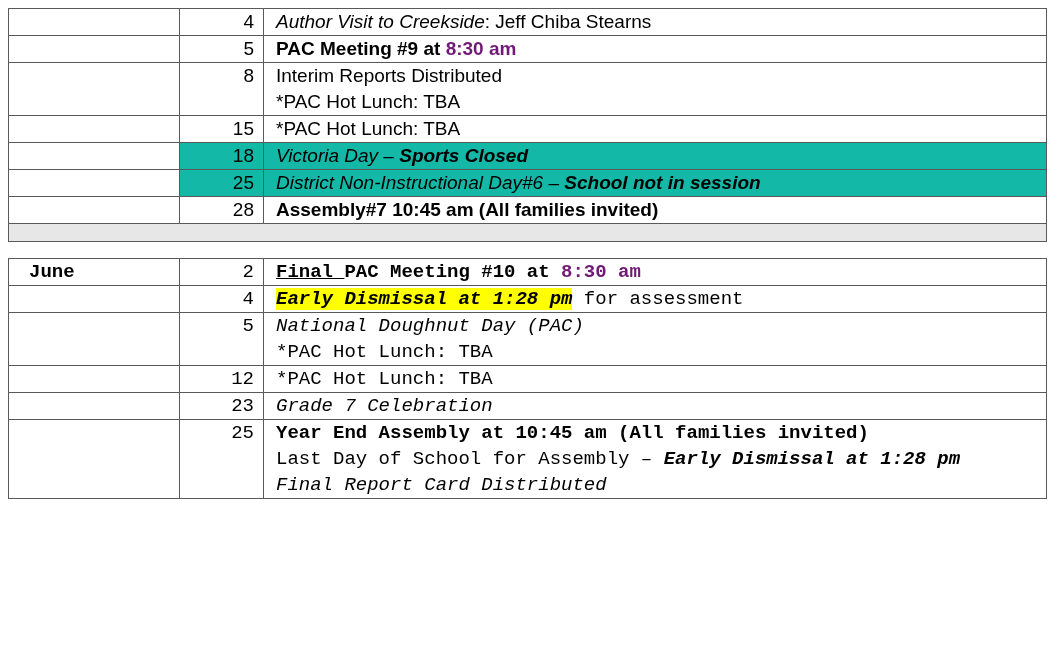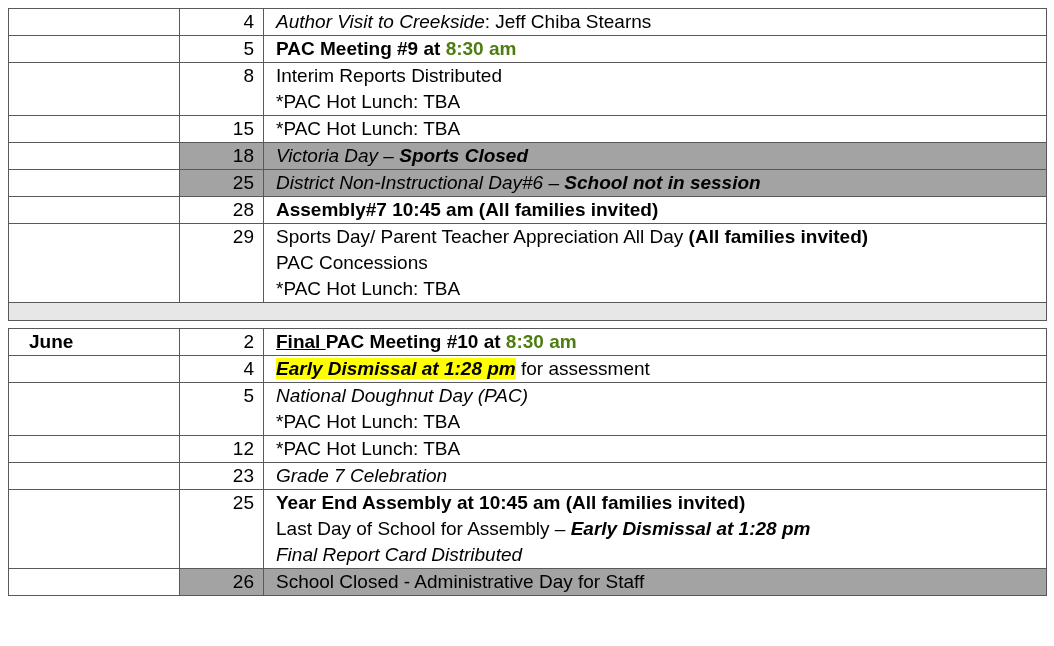--- a/index.html
+++ b/index.html
@@ -15,51 +15,51 @@
     box-sizing:border-box;
     width:1054px;
     height:646px;
     padding:8px 8px 0 8px;
   }
   table.cal{
     border-collapse:collapse;
     table-layout:fixed;
     width:1038px;
   }
-  table.cal.june{ margin-top:7px; }
+  table.cal.june{ margin-top:16px;font-family:Liberation Mono, monospace; }
   td{
     border:1.5px solid #595959;
     vertical-align:top;
     line-height:26px;
     padding:0;
     overflow:hidden;
   }
   td.month-cell{
     padding-left:20px;
     font-weight:bold;
   }
   td.date-cell{
     text-align:right;
     padding-right:9px;
   }
   td.event-cell{
     padding-left:12px;
     padding-right:6px;
   }
   tr.bg-blue td.date-cell,
-  tr.bg-blue td.event-cell{ background:#a3a3a3; }
+  tr.bg-blue td.event-cell{ background:#14b8a6; }
   tr.sep-row td{
     background:#e7e7e7;
     height:17px;
     line-height:17px;
   }
   .seg-b{ font-weight:bold; }
   .seg-i{ font-style:italic; }
   .seg-u{ text-decoration:underline; }
-  .seg-blue{ color:#4d7c0f; }
+  .seg-blue{ color:#701a75; }
   .seg-red{ color:#000000; }
   .seg-hl{ background:#ffff00; }
 </style>
 </head>
 <body>
 
 <div class="page">
   <table class="cal may">
     <colgroup>
       <col style="width:171px">
@@ -110,29 +110,20 @@
             <div><span class="seg-i">District Non-Instructional Day#6 – </span><span class="seg-b seg-i">School not in session</span></div>
           </td>
         </tr>
         <tr>
           <td class="month-cell"></td>
           <td class="date-cell">28</td>
           <td class="event-cell">
             <div><span class="seg-b">Assembly#7 </span><span class="seg-b seg-red">10:45 am (All families invited)</span></div>
           </td>
         </tr>
-        <tr>
-          <td class="month-cell"></td>
-          <td class="date-cell">29</td>
-          <td class="event-cell">
-            <div><span>Sports Day/ Parent Teacher Appreciation All Day </span><span class="seg-b seg-red">(All families invited)</span></div>
-            <div><span>PAC Concessions</span></div>
-            <div><span>*PAC Hot Lunch: TBA</span></div>
-          </td>
-        </tr>
         <tr class="sep-row">
           <td colspan="3"></td>
         </tr>
       </tbody>
   </table>
 
   <table class="cal june">
     <colgroup>
       <col style="width:171px">
       <col style="width:84px">
@@ -177,22 +168,15 @@
         </tr>
         <tr>
           <td class="month-cell"></td>
           <td class="date-cell">25</td>
           <td class="event-cell">
             <div><span class="seg-b">Year End Assembly at </span><span class="seg-b seg-red">10:45 am (All families invited)</span></div>
             <div><span>Last Day of School for Assembly – </span><span class="seg-b seg-i">Early Dismissal at 1:28 pm</span></div>
             <div><span class="seg-i">Final Report Card Distributed</span></div>
           </td>
         </tr>
-        <tr class="bg-blue">
-          <td class="month-cell"></td>
-          <td class="date-cell">26</td>
-          <td class="event-cell">
-            <div><span>School Closed - Administrative Day for Staff</span></div>
-          </td>
-        </tr>
       </tbody>
   </table>
 </div>
 
 </body></html>

